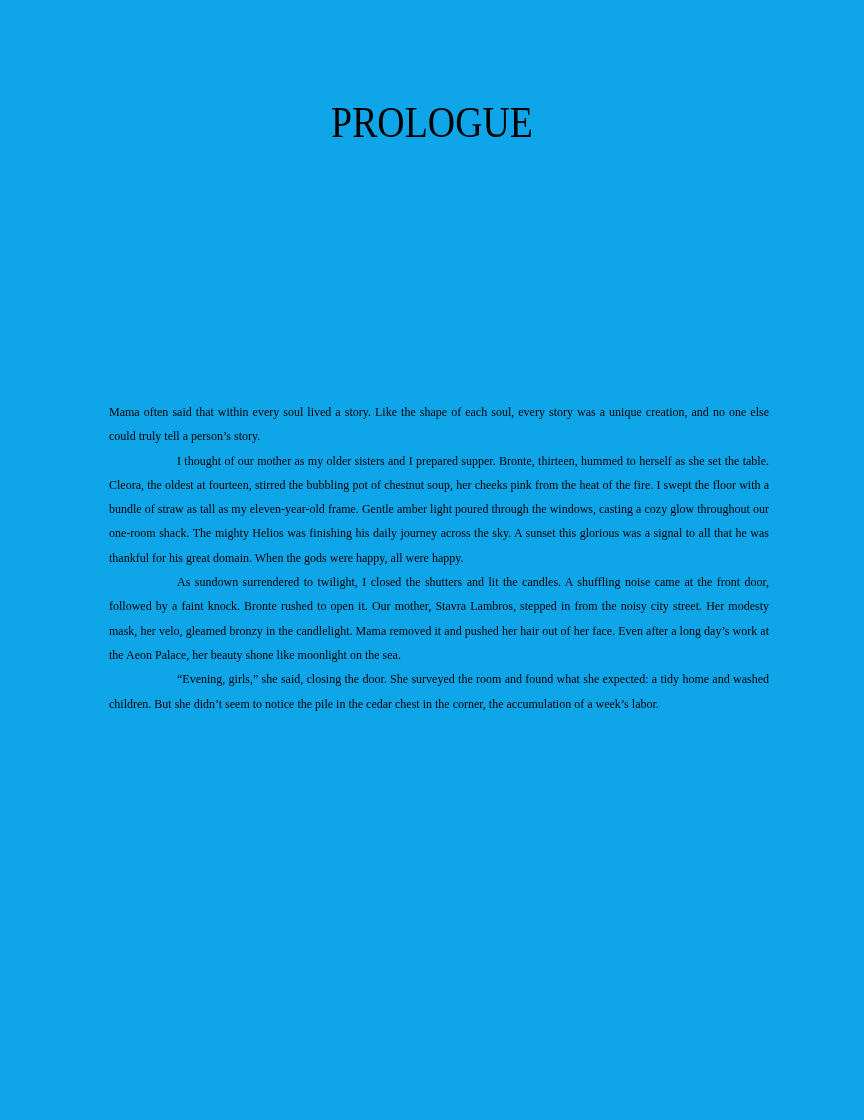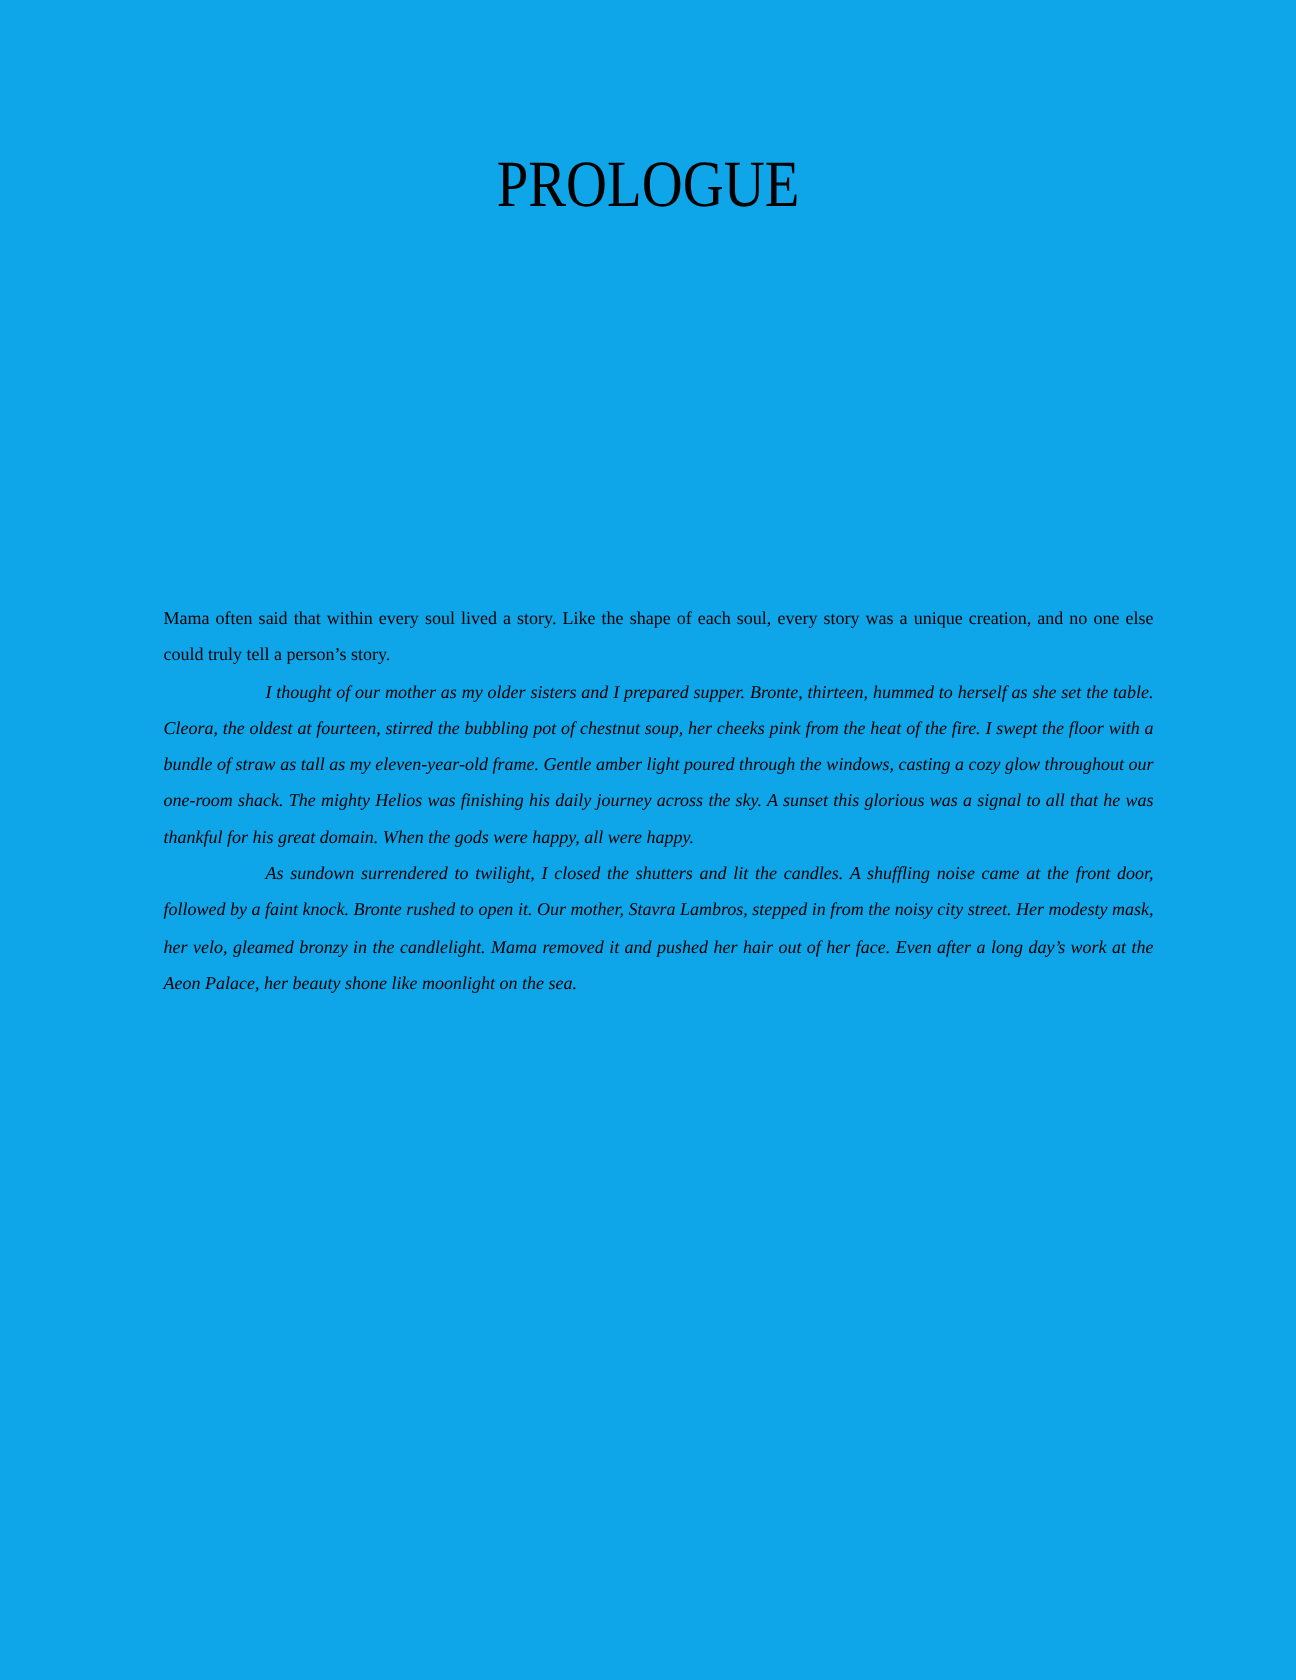--- a/index.html
+++ b/index.html
@@ -45,26 +45,26 @@
     text-align: justify;
     text-justify: inter-word;
     margin-left: 11px;
   }
   .body-text p.para {
     margin: 0;
     padding: 0;
   }
   .body-text p.para.indent {
     text-indent: 68px;
-    font-style: italic;
   }
 </style>
 </head>
 <body>
 
 <div class="book-page">
   <h1 class="chapter-title">PROLOGUE</h1>
   <div class="body-text">
       <p class="para">Mama often said that within every soul lived a story. Like the shape of each soul, every story was a unique creation, and no one else could truly tell a person’s story.</p>
       <p class="para indent">I thought of our mother as my older sisters and I prepared supper. Bronte, thirteen, hummed to herself as she set the table. Cleora, the oldest at fourteen, stirred the bubbling pot of chestnut soup, her cheeks pink from the heat of the fire. I swept the floor with a bundle of straw as tall as my eleven-year-old frame. Gentle amber light poured through the windows, casting a cozy glow throughout our one-room shack. The mighty Helios was finishing his daily journey across the sky. A sunset this glorious was a signal to all that he was thankful for his great domain. When the gods were happy, all were happy.</p>
       <p class="para indent">As sundown surrendered to twilight, I closed the shutters and lit the candles. A shuffling noise came at the front door, followed by a faint knock. Bronte rushed to open it. Our mother, Stavra Lambros, stepped in from the noisy city street. Her modesty mask, her velo, gleamed bronzy in the candlelight. Mama removed it and pushed her hair out of her face. Even after a long day’s work at the Aeon Palace, her beauty shone like moonlight on the sea.</p>
+      <p class="para indent">“Evening, girls,” she said, closing the door. She surveyed the room and found what she expected: a tidy home and washed children. But she didn’t seem to notice the pile in the cedar chest in the corner, the accumulation of a week’s labor.</p>
     </div>
 </div>
 
 </body></html>

